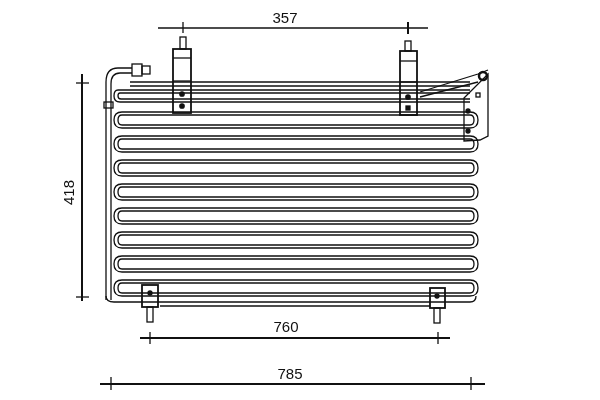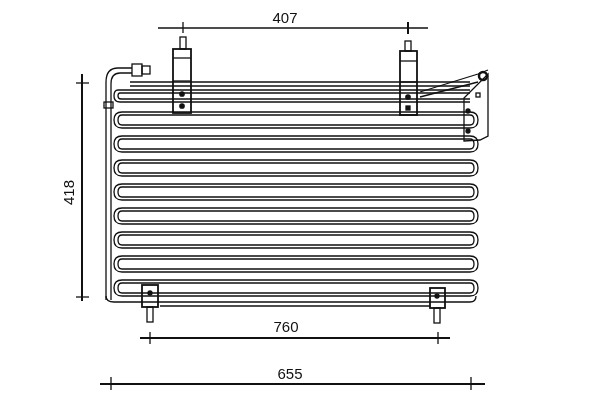--- a/index.html
+++ b/index.html
@@ -103,16 +103,16 @@
       <rect x="147" y="307" width="6" height="15"></rect>
     </g>
     <g>
       <rect x="430" y="288" width="15" height="20" stroke-width="1.8"></rect>
       <circle cx="437" cy="296" r="2" fill="#111"></circle>
       <rect x="434" y="308" width="6" height="15"></rect>
     </g>
   </g>
 </svg>
 
-<div class="dim-label" style="left:265px; top:9px; width:40px;">407</div>
+<div class="dim-label" style="left:265px; top:9px; width:40px;">357</div>
 <div class="dim-label vertical" style="left:48px; top:184px; width:40px;">418</div>
 <div class="dim-label" style="left:266px; top:318px; width:40px;">760</div>
-<div class="dim-label" style="left:270px; top:365px; width:40px;">655</div>
+<div class="dim-label" style="left:270px; top:365px; width:40px;">785</div>
 
 </body></html>

